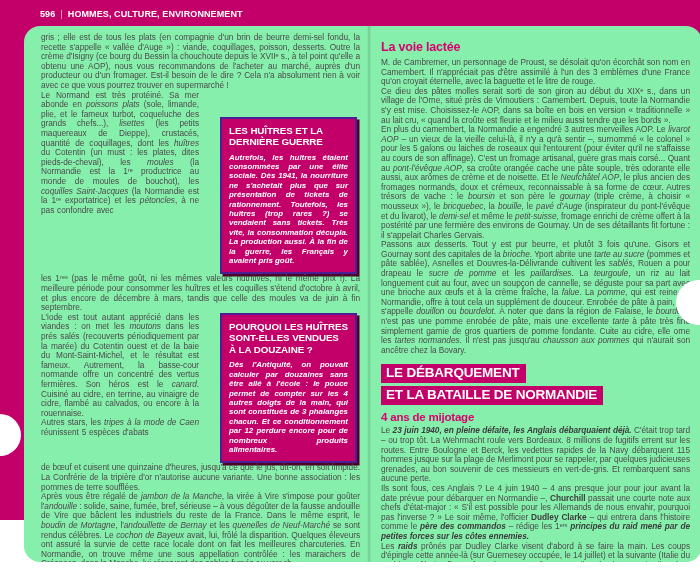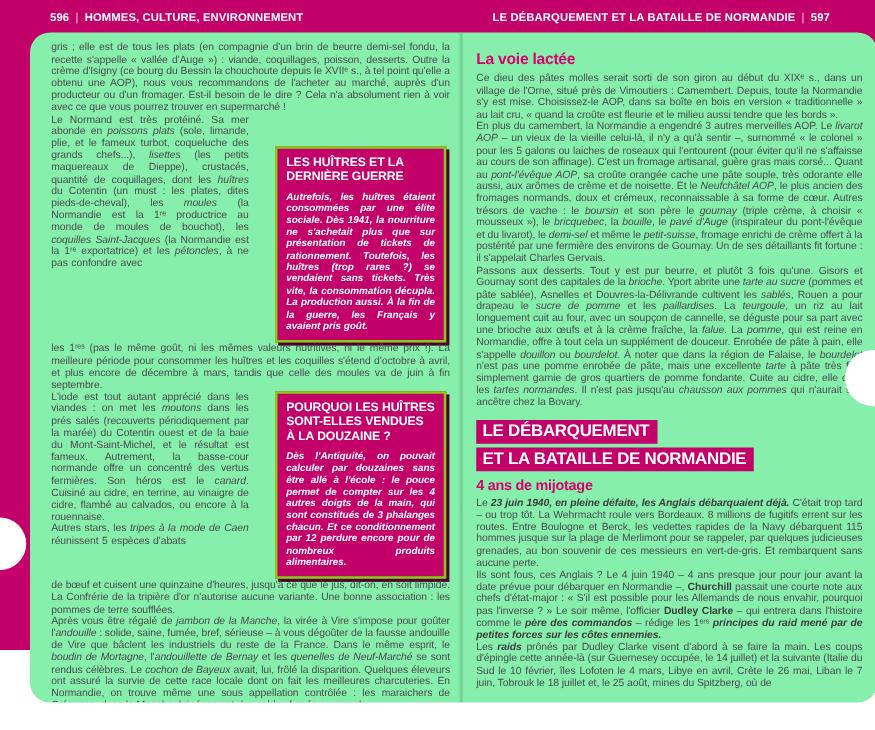--- a/index.html
+++ b/index.html
@@ -27,21 +27,21 @@
   .sec{color:#d8006e;font-size:12.5px;font-weight:bold;margin:7px 0 4px 0;
     letter-spacing:-0.2px;}
   .subhead{color:#d8006e;font-size:11.5px;font-weight:bold;margin:6px 0 3px 0;
     letter-spacing:-0.2px;}
   
   .cols{display:flex;gap:21px;align-items:flex-start;}
   .colText{flex:none;width:158px;word-spacing:0.6px;}
   .colBox{flex:1;min-width:0;}
   .colText p{margin:0;}
   
-  .callout{background:#c30069;border:2px solid #84cc16;box-shadow:2.5px 2.5px 0 #4d0028;
+  .callout{background:#c30069;border:2px solid #4c1d95;box-shadow:2.5px 2.5px 0 #4d0028;
     color:#fff;padding:6px 7px 7px 7px;margin-right:3px;}
   .callout1{margin-top:26px;}
   .callout2{margin-top:0;}
   .ctitle{font-weight:bold;font-size:9.8px;line-height:11.5px;margin-bottom:5px;
     letter-spacing:-0.1px;}
   .cbody{font-style:italic;font-weight:bold;font-size:7.9px;line-height:9.4px;
     text-align:justify;}
   
   .banner{margin:9px 0 2px 0;}
   .banner-line{display:table;background:#c30069;color:#fff;font-weight:bold;
@@ -52,23 +52,20 @@
   .tab-left{left:-21px;top:414px;width:42px;height:42px;}
   .tab-right{left:676px;top:280px;width:45px;height:45px;}
 </style>
 </head>
 <body>
 
 <div class="bg">
 
   <div class="hdr hdr-left">
     <span>596</span><span class="sep">|</span><span>HOMMES, CULTURE, ENVIRONNEMENT</span>
-  </div>
-  <div class="hdr hdr-right">
-    <span>LE DÉBARQUEMENT ET LA BATAILLE DE NORMANDIE</span><span class="sep">|</span><span>597</span>
   </div>
 
   <div class="sheet">
     <div class="spine"></div>
 
     <div class="page page-left">
       <p class="bt">gris ; elle est de tous les plats (en compagnie d'un brin de beurre demi-sel fondu, la recette s'appelle « vallée d'Auge ») : viande, coquillages, poisson, desserts. Outre la crème d'Isigny (ce bourg du Bessin la chouchoute depuis le XVIIᵉ s., à tel point qu'elle a obtenu une AOP), nous vous recommandons de l'acheter au marché, auprès d'un producteur ou d'un fromager. Est-il besoin de le dire ? Cela n'a absolument rien à voir avec ce que vous pourrez trouver en supermarché !</p>
       <div class="cols">
         <div class="colText bt">Le Normand est très protéiné. Sa mer abonde en <i>poissons plats</i> (sole, limande, plie, et le fameux turbot, coqueluche des grands chefs...), <i>lisettes</i> (les petits maquereaux de Dieppe), crustacés, quantité de coquillages, dont les <i>huîtres</i> du Cotentin (un must : les plates, dites pieds-de-cheval), les <i>moules</i> (la Normandie est la 1ʳᵉ productrice au monde de moules de bouchot), les <i>coquilles Saint-Jacques</i> (la Normandie est la 1ʳᵉ exportatrice) et les <i>pétoncles</i>, à ne pas confondre avec</div>
         <div class="colBox">
@@ -90,20 +87,21 @@
             <div class="cbody">Dès l'Antiquité, on pouvait calculer par douzaines sans être allé à l'école : le pouce permet de compter sur les 4 autres doigts de la main, qui sont constitués de 3 phalanges chacun. Et ce conditionnement par 12 perdure encore pour de nombreux produits alimentaires.</div>
           </div>
         </div>
       </div>
       <p class="bt">de bœuf et cuisent une quinzaine d'heures, jusqu'à ce que le jus, dit-on, en soit limpide. La Confrérie de la tripière d'or n'autorise aucune variante. Une bonne association : les pommes de terre soufflées.</p>
       <p class="bt">Après vous être régalé de <i>jambon de la Manche</i>, la virée à Vire s'impose pour goûter l'<i>andouille</i> : solide, saine, fumée, bref, sérieuse – à vous dégoûter de la fausse andouille de Vire que bâclent les industriels du reste de la France. Dans le même esprit, le <i>boudin de Mortagne</i>, l'<i>andouillette de Bernay</i> et les <i>quenelles de Neuf-Marché</i> se sont rendus célèbres. Le <i>cochon de Bayeux</i> avait, lui, frôlé la disparition. Quelques éleveurs ont assuré la survie de cette race locale dont on fait les meilleures charcuteries. En Normandie, on trouve même une  sous appellation contrôlée : les maraichers de Créances, dans la Manche, lui réservent des sables fumés au varech.</p>
     </div>
 
     <div class="page page-right">
       <h2 class="sec">La voie lactée</h2>
+      <p class="bt">M. de Cambremer, un personnage de Proust, se désolait qu'on écorchât son nom en Camembert. Il n'appréciait pas d'être assimilé à l'un des 3 emblèmes d'une France qu'on croyait éternelle, avec la baguette et le litre de rouge.</p>
       <p class="bt">Ce dieu des pâtes molles serait sorti de son giron au début du XIXᵉ s., dans un village de l'Orne, situé près de Vimoutiers : Camembert. Depuis, toute la Normandie s'y est mise. Choisissez-le AOP, dans sa boîte en bois en version « traditionnelle » au lait cru, « quand la croûte est fleurie et le milieu aussi tendre que les bords ».</p>
       <p class="bt">En plus du camembert, la Normandie a engendré 3 autres merveilles AOP. Le <i>livarot AOP</i> – un vieux de la vieille celui-là, il n'y a qu'à sentir –, surnommé « le colonel » pour les 5 galons ou laiches de roseaux qui l'entourent (pour éviter qu'il ne s'affaisse au cours de son affinage). C'est un fromage artisanal, guère gras mais corsé... Quant au <i>pont-l'évêque AOP</i>, sa croûte orangée cache une pâte souple, très odorante elle aussi, aux arômes de crème et de noisette. Et le <i>Neufchâtel AOP</i>, le plus ancien des fromages normands, doux et crémeux, reconnaissable à sa forme de cœur. Autres trésors de vache : le <i>boursin</i> et son père le <i>gournay</i> (triple crème, à choisir « mousseux »), le <i>bricquebec</i>, la <i>bouille</i>, le <i>pavé d'Auge</i> (inspirateur du pont-l'évêque et du livarot), le <i>demi-sel</i> et même le <i>petit-suisse</i>, fromage enrichi de crème offert à la postérité par une fermière des environs de Gournay. Un de ses détaillants fit fortune : il s'appelait Charles Gervais.</p>
       <p class="bt">Passons aux desserts. Tout y est pur beurre, et plutôt 3 fois qu'une. Gisors et Gournay sont des capitales de la <i>brioche</i>. Yport abrite une <i>tarte au sucre</i> (pommes et pâte sablée), Asnelles et Douvres-la-Délivrande cultivent les <i>sablés</i>, Rouen a pour drapeau le <i>sucre de pomme</i> et les <i>paillardises</i>. La <i>teurgoule</i>, un riz au lait longuement cuit au four, avec un soupçon de cannelle, se déguste pour sa part avec une brioche aux œufs et à la crème fraîche, la <i>falue</i>. La <i>pomme</i>, qui est reine en Normandie, offre à tout cela un supplément de douceur. Enrobée de pâte à pain, elle s'appelle <i>douillon</i> ou <i>bourdelot</i>. À noter que dans la région de Falaise, le <i>bourdelot</i> n'est pas une pomme enrobée de pâte, mais une excellente <i>tarte</i> à pâte très fine simplement garnie de gros quartiers de pomme fondante. Cuite au cidre, elle orne les <i>tartes normandes</i>. Il n'est pas jusqu'au <i>chausson aux pommes</i> qui n'aurait son ancêtre chez la Bovary.</p>
       <div class="banner">
         <span class="banner-line">LE DÉBARQUEMENT</span>
         <span class="banner-line">ET LA BATAILLE DE NORMANDIE</span>
       </div>
       <h3 class="subhead">4 ans de mijotage</h3>
       <p class="bt">Le <b><i>23 juin 1940, en pleine défaite, les Anglais débarquaient déjà.</i></b> C'était trop tard – ou trop tôt. La Wehrmacht roule vers Bordeaux. 8 millions de fugitifs errent sur les routes. Entre Boulogne et Berck, les vedettes rapides de la Navy débarquent 115 hommes jusque sur la plage de Merlimont pour se rappeler, par quelques judicieuses grenades, au bon souvenir de ces messieurs en vert-de-gris. Et rembarquent sans aucune perte.</p>
       <p class="bt">Ils sont fous, ces Anglais ? Le 4 juin 1940 – 4 ans presque jour pour jour avant la date prévue pour débarquer en Normandie –, <b>Churchill</b> passait une courte note aux chefs d'état-major : « S'il est possible pour les Allemands de nous envahir, pourquoi pas l'inverse ? » Le soir même, l'officier <b>Dudley Clarke</b> – qui entrera dans l'histoire comme le <b><i>père des commandos</i></b> – rédige les 1ᵉʳˢ <b><i>principes du raid mené par de petites forces sur les côtes ennemies.</i></b></p>

